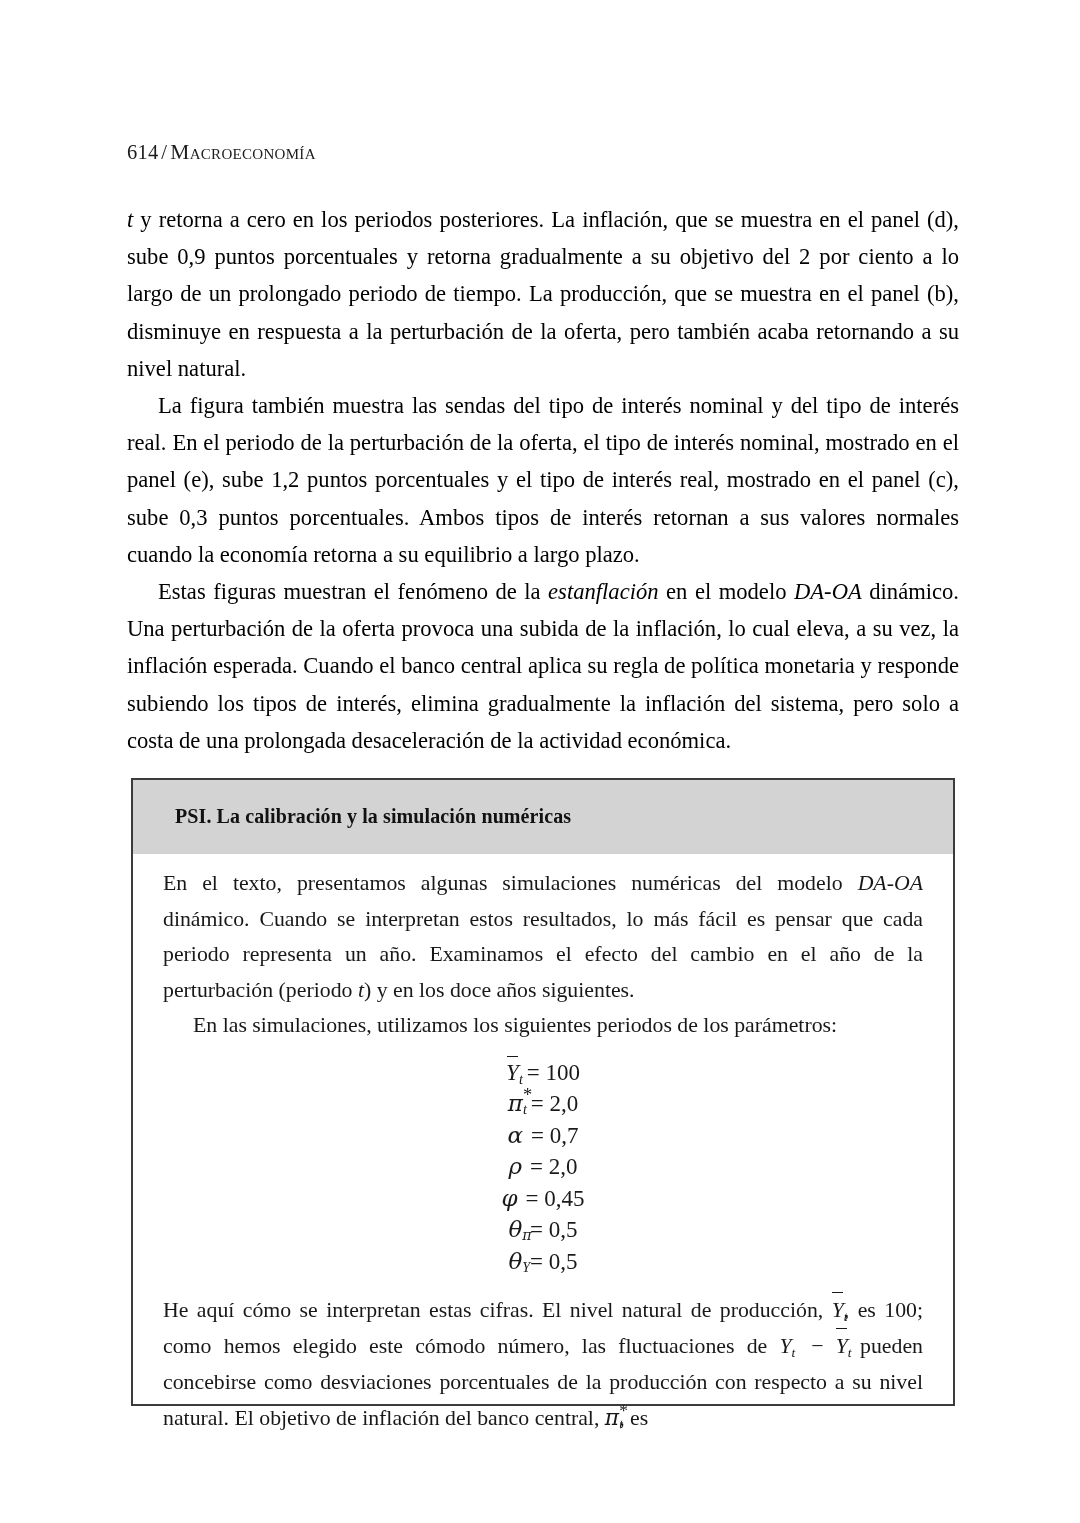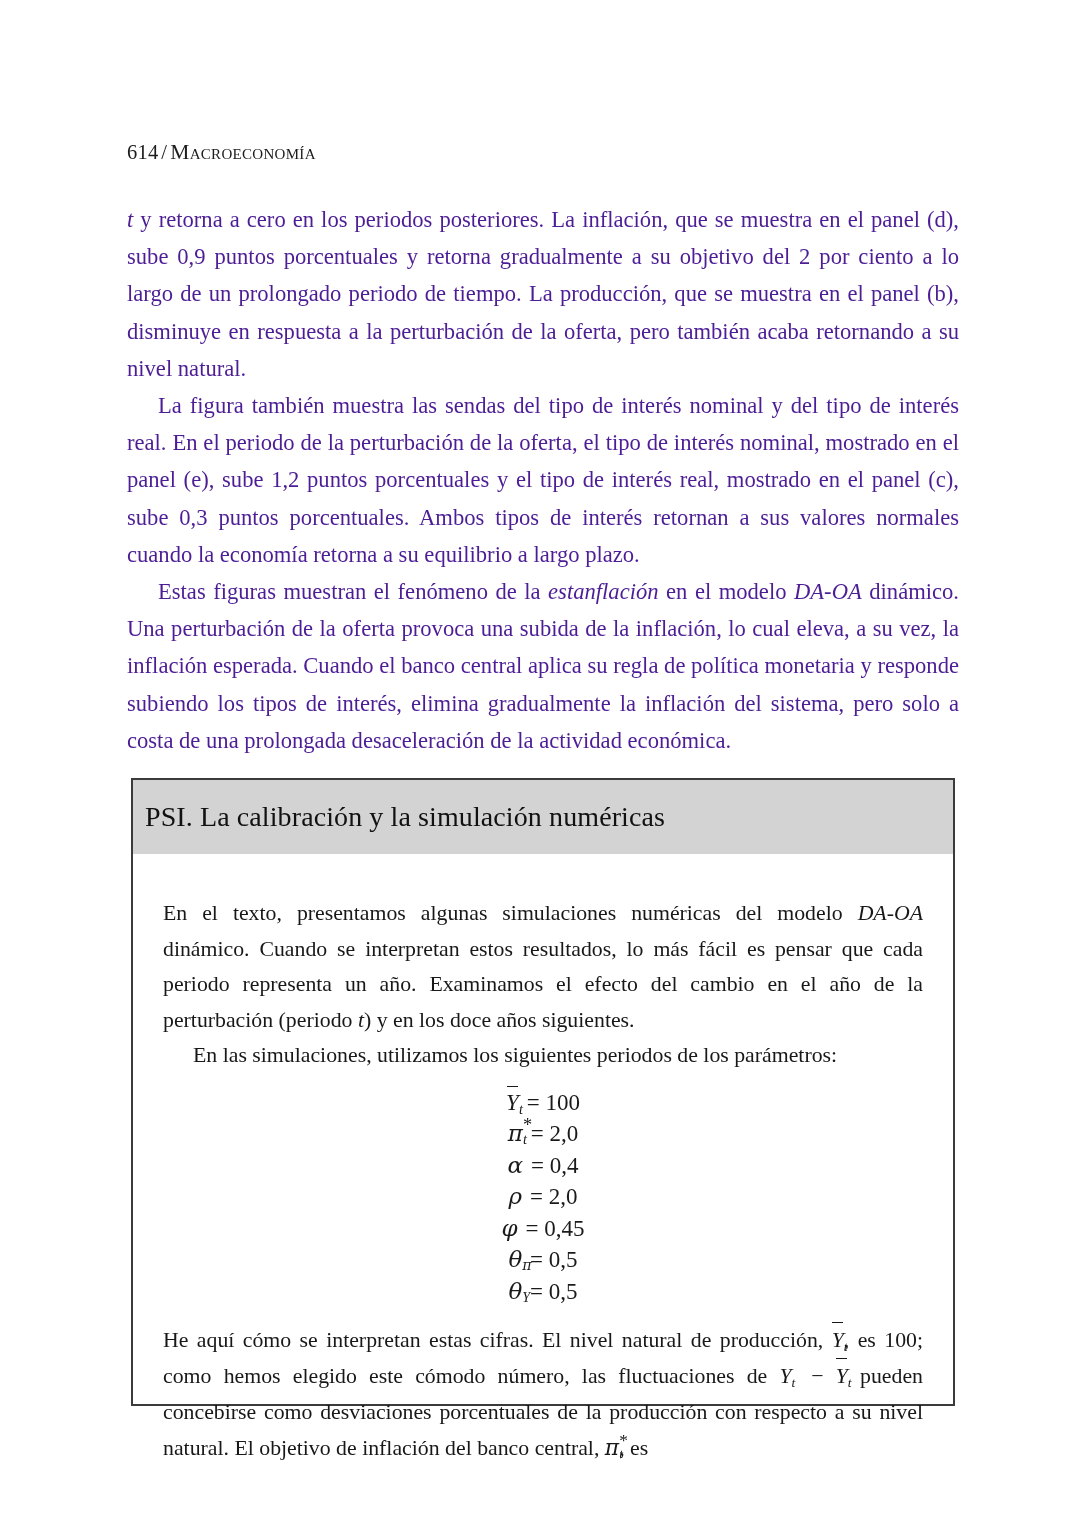--- a/index.html
+++ b/index.html
@@ -48,21 +48,21 @@
     top: 185px;
     width: 832px;
   }
   p.para {
     margin: 0;
     font-size: 22.6px;
     line-height: 37.2px;
     text-align: justify;
     text-justify: inter-word;
     hyphens: manual;
-    color: #4c1d95;
+    color: #000000;
   }
   p.para.indent { text-indent: 31px; }
 
   i, em { font-style: italic; }
 
   
   .feature-box {
     position: absolute;
     left: 131px;
     top: 762px;
@@ -74,28 +74,28 @@
   }
   .feature-header {
     height: 74px;
     background: #d3d3d3;
     border-bottom: 1px solid #d3d3d3;
     box-sizing: border-box;
     display: flex;
     align-items: center;
   }
   .feature-header-title {
-    padding-left: 12px;
-    font-size: 28px;
-    font-weight: normal;
+    padding-left: 42px;
+    font-size: 20px;
+    font-weight: bold;
     color: #111111;
     letter-spacing: 0.1px;
   }
   .feature-body {
-    padding: 42px 30px 0 30px;
+    padding: 12px 30px 0 30px;
   }
   p.boxpara {
     margin: 0;
     font-size: 21.8px;
     line-height: 35.6px;
     text-align: justify;
     color: #181818;
   }
   p.boxpara.indent { text-indent: 30px; }
 
@@ -179,21 +179,21 @@
       <div class="feature-header-title">PSI. La calibración y la simulación numéricas</div>
     </div>
     <div class="feature-body">
       <div id="box-before">
           <p class="boxpara">En el texto, presentamos algunas simulaciones numéricas del modelo <i>DA-OA</i> dinámico. Cuando se interpretan estos resultados, lo más fácil es pensar que cada periodo representa un año. Examinamos el efecto del cambio en el año de la perturbación (periodo <i>t</i>) y en los doce años siguientes.</p>
           <p class="boxpara indent">En las simulaciones, utilizamos los siguientes periodos de los parámetros:</p>
         </div>
       <div class="eq-block" id="eq-block">
           <div class="eq-row"><span class="eq-lhs"><span class="stack"><span class="mvar ovl">Y</span><span class="sub-slot">t</span></span></span><span class="eq-gap"></span><span>=</span> <span>100</span></div>
           <div class="eq-row"><span class="eq-lhs"><span class="stack"><span class="greek">π</span><span class="sup-slot">*</span><span class="sub-slot">t</span></span></span><span class="eq-gap"></span><span>=</span> <span>2,0</span></div>
-          <div class="eq-row"><span class="eq-lhs"><span class="greek">α</span></span><span class="eq-gap"></span><span>=</span> <span>0,4</span></div>
+          <div class="eq-row"><span class="eq-lhs"><span class="greek">α</span></span><span class="eq-gap"></span><span>=</span> <span>0,7</span></div>
           <div class="eq-row"><span class="eq-lhs"><span class="greek">ρ</span></span><span class="eq-gap"></span><span>=</span> <span>2,0</span></div>
           <div class="eq-row"><span class="eq-lhs"><span class="greek">φ</span></span><span class="eq-gap"></span><span>=</span> <span>0,45</span></div>
           <div class="eq-row"><span class="eq-lhs"><span class="stack"><span class="greek">θ</span><span class="sub-slot"><span class="greek">π</span></span></span></span><span class="eq-gap"></span><span>=</span> <span>0,5</span></div>
           <div class="eq-row"><span class="eq-lhs"><span class="stack"><span class="greek">θ</span><span class="sub-slot">Y</span></span></span><span class="eq-gap"></span><span>=</span> <span>0,5</span></div>
         </div>
       <div id="box-after">
           <p class="boxpara">He aquí cómo se interpretan estas cifras. El nivel natural de producción, <span class="stack"><span class="mvar ovl">Y</span><span class="sub-slot">t</span></span>, es 100; como hemos elegido este cómodo número, las fluctuaciones de <span class="stack"><span class="mvar">Y</span><span class="sub-slot">t</span></span><span class="eq-gap"></span> − <span class="stack"><span class="mvar ovl">Y</span><span class="sub-slot">t</span></span> pueden concebirse como desviaciones porcentuales de la producción con respecto a su nivel natural. El objetivo de inflación del banco central, <span class="stack"><span class="greek">π</span><span class="sup-slot">*</span><span class="sub-slot">t</span></span>, es</p>
         </div>
     </div>
   </div>

